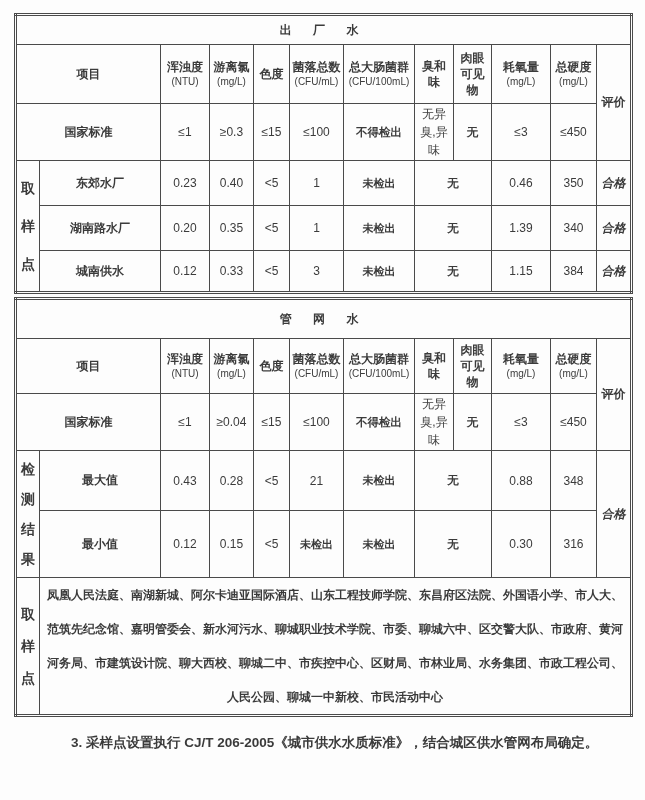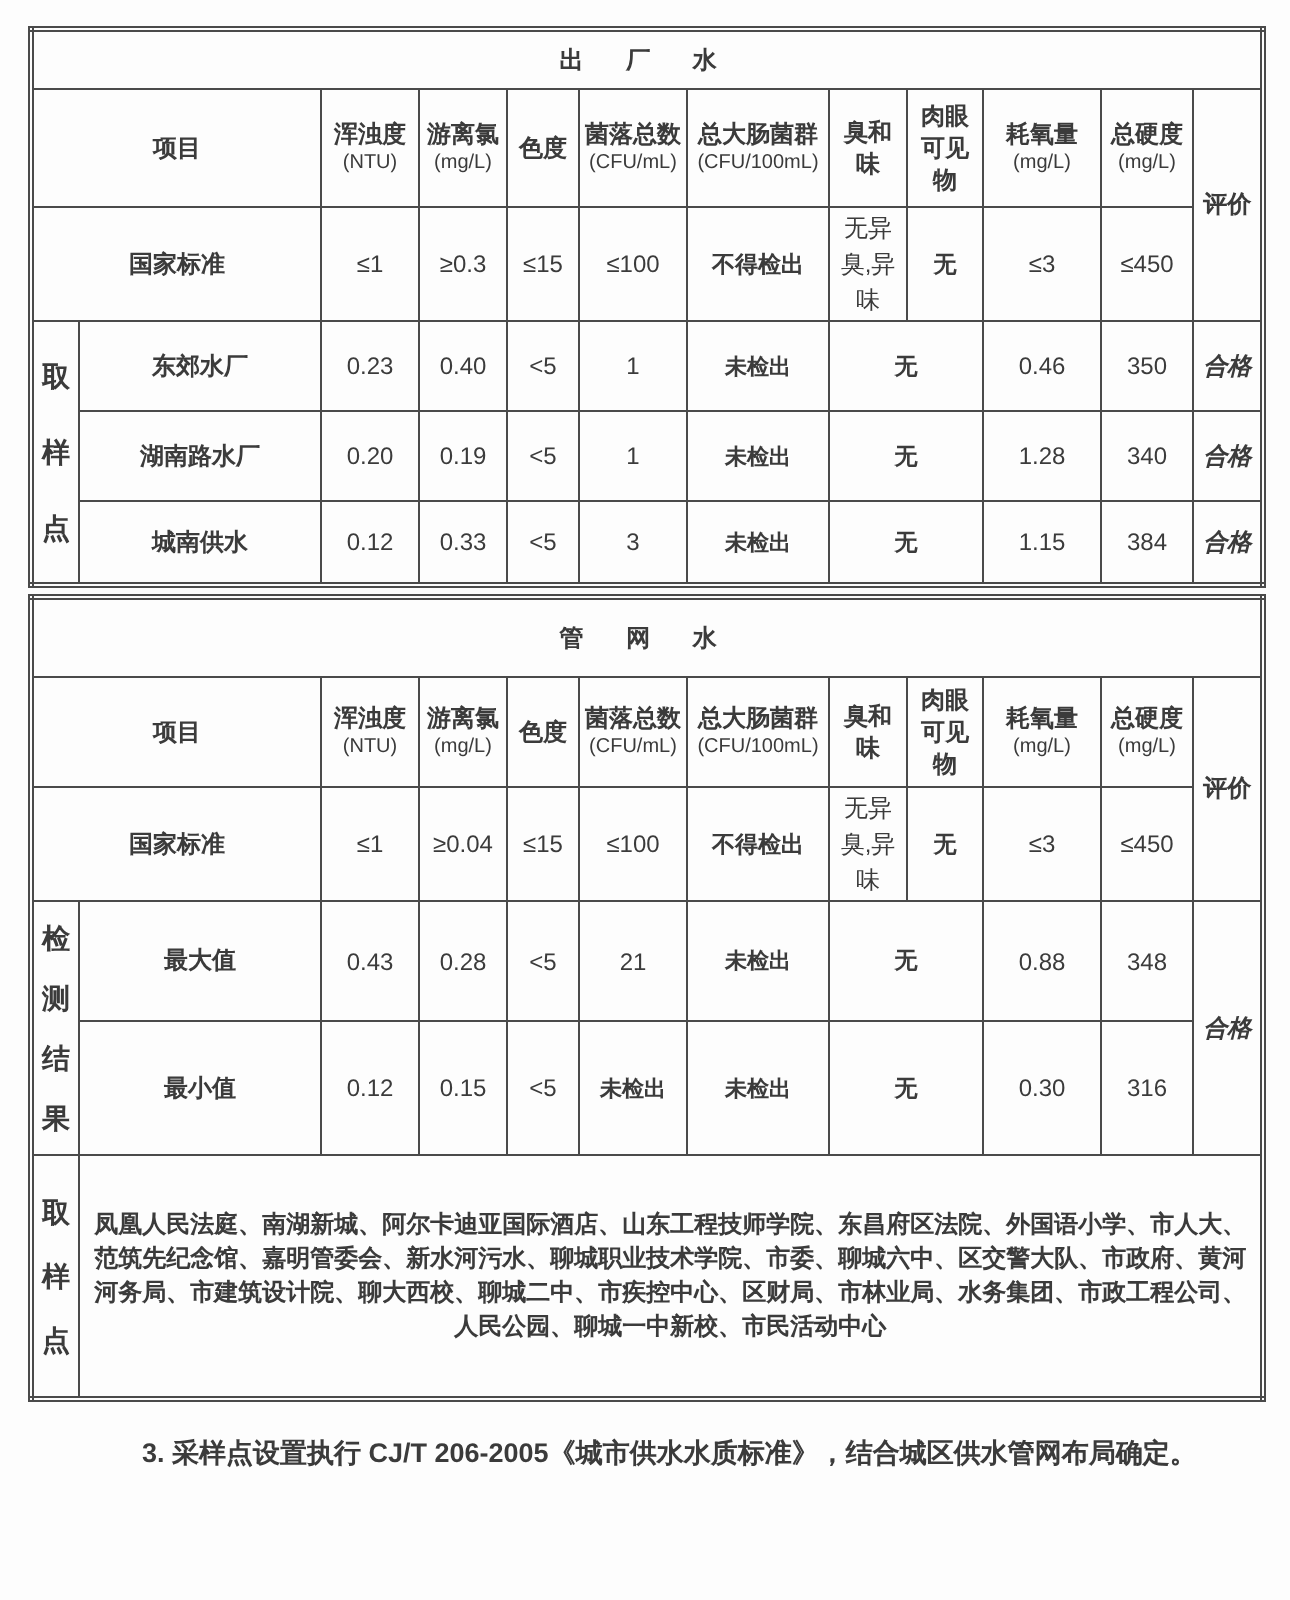--- a/index.html
+++ b/index.html
@@ -26,21 +26,21 @@
          font-size:14px;text-align:center;}
   .lh-a{line-height:38px;}  
   .lh-b{line-height:30px;}  
   .lh-c{line-height:32px;}  
 
   .r-t1-title{height:30px;} .r-t1-head{height:59px;} .r-t1-std{height:57px;}
   .r-t1-d{height:45px;} .r-t1-d3{height:42px;}
   .r-t2-title{height:40px;} .r-t2-head{height:55px;} .r-t2-std{height:57px;}
   .r-t2-max{height:60px;} .r-t2-min{height:67px;} .r-t2-samp{height:122px;}
 
-  .samp-text{font-size:14px;font-weight:bold;line-height:17px;text-align:justify;
+  .samp-text{font-size:14px;font-weight:bold;line-height:34px;text-align:justify;
              padding:4px 7px;color:#3b3b3b;}
 
   .notes{margin-top:17px;padding-left:10px;font-size:13.5px;color:#3b3b3b;}
   .note-row{margin-bottom:20px;font-weight:bold;}
   .note-indent{padding-left:47px;}
 </style>
 </head>
 <body>
 
 <div class="page">
@@ -122,26 +122,26 @@
       <td class="val">1</td>
       <td class="val cn" style="font-size:11px">未检出</td>
       <td colspan="2" class="val cn" style="font-size:11.5px">无</td>
       <td class="val">0.46</td>
       <td class="val">350</td>
       <td class="eval-val">合格</td>
     </tr>
     <tr class="r-t1-d">
       <td class="cn">湖南路水厂</td>
       <td class="val">0.20</td>
-      <td class="val">0.19</td>
+      <td class="val">0.35</td>
       <td class="val">&lt;5</td>
       <td class="val">1</td>
       <td class="val cn" style="font-size:11px">未检出</td>
       <td colspan="2" class="val cn" style="font-size:11.5px">无</td>
-      <td class="val">1.28</td>
+      <td class="val">1.39</td>
       <td class="val">340</td>
       <td class="eval-val">合格</td>
     </tr>
     <tr class="r-t1-d3">
       <td class="cn">城南供水</td>
       <td class="val">0.12</td>
       <td class="val">0.33</td>
       <td class="val">&lt;5</td>
       <td class="val">3</td>
       <td class="val cn" style="font-size:11px">未检出</td>

